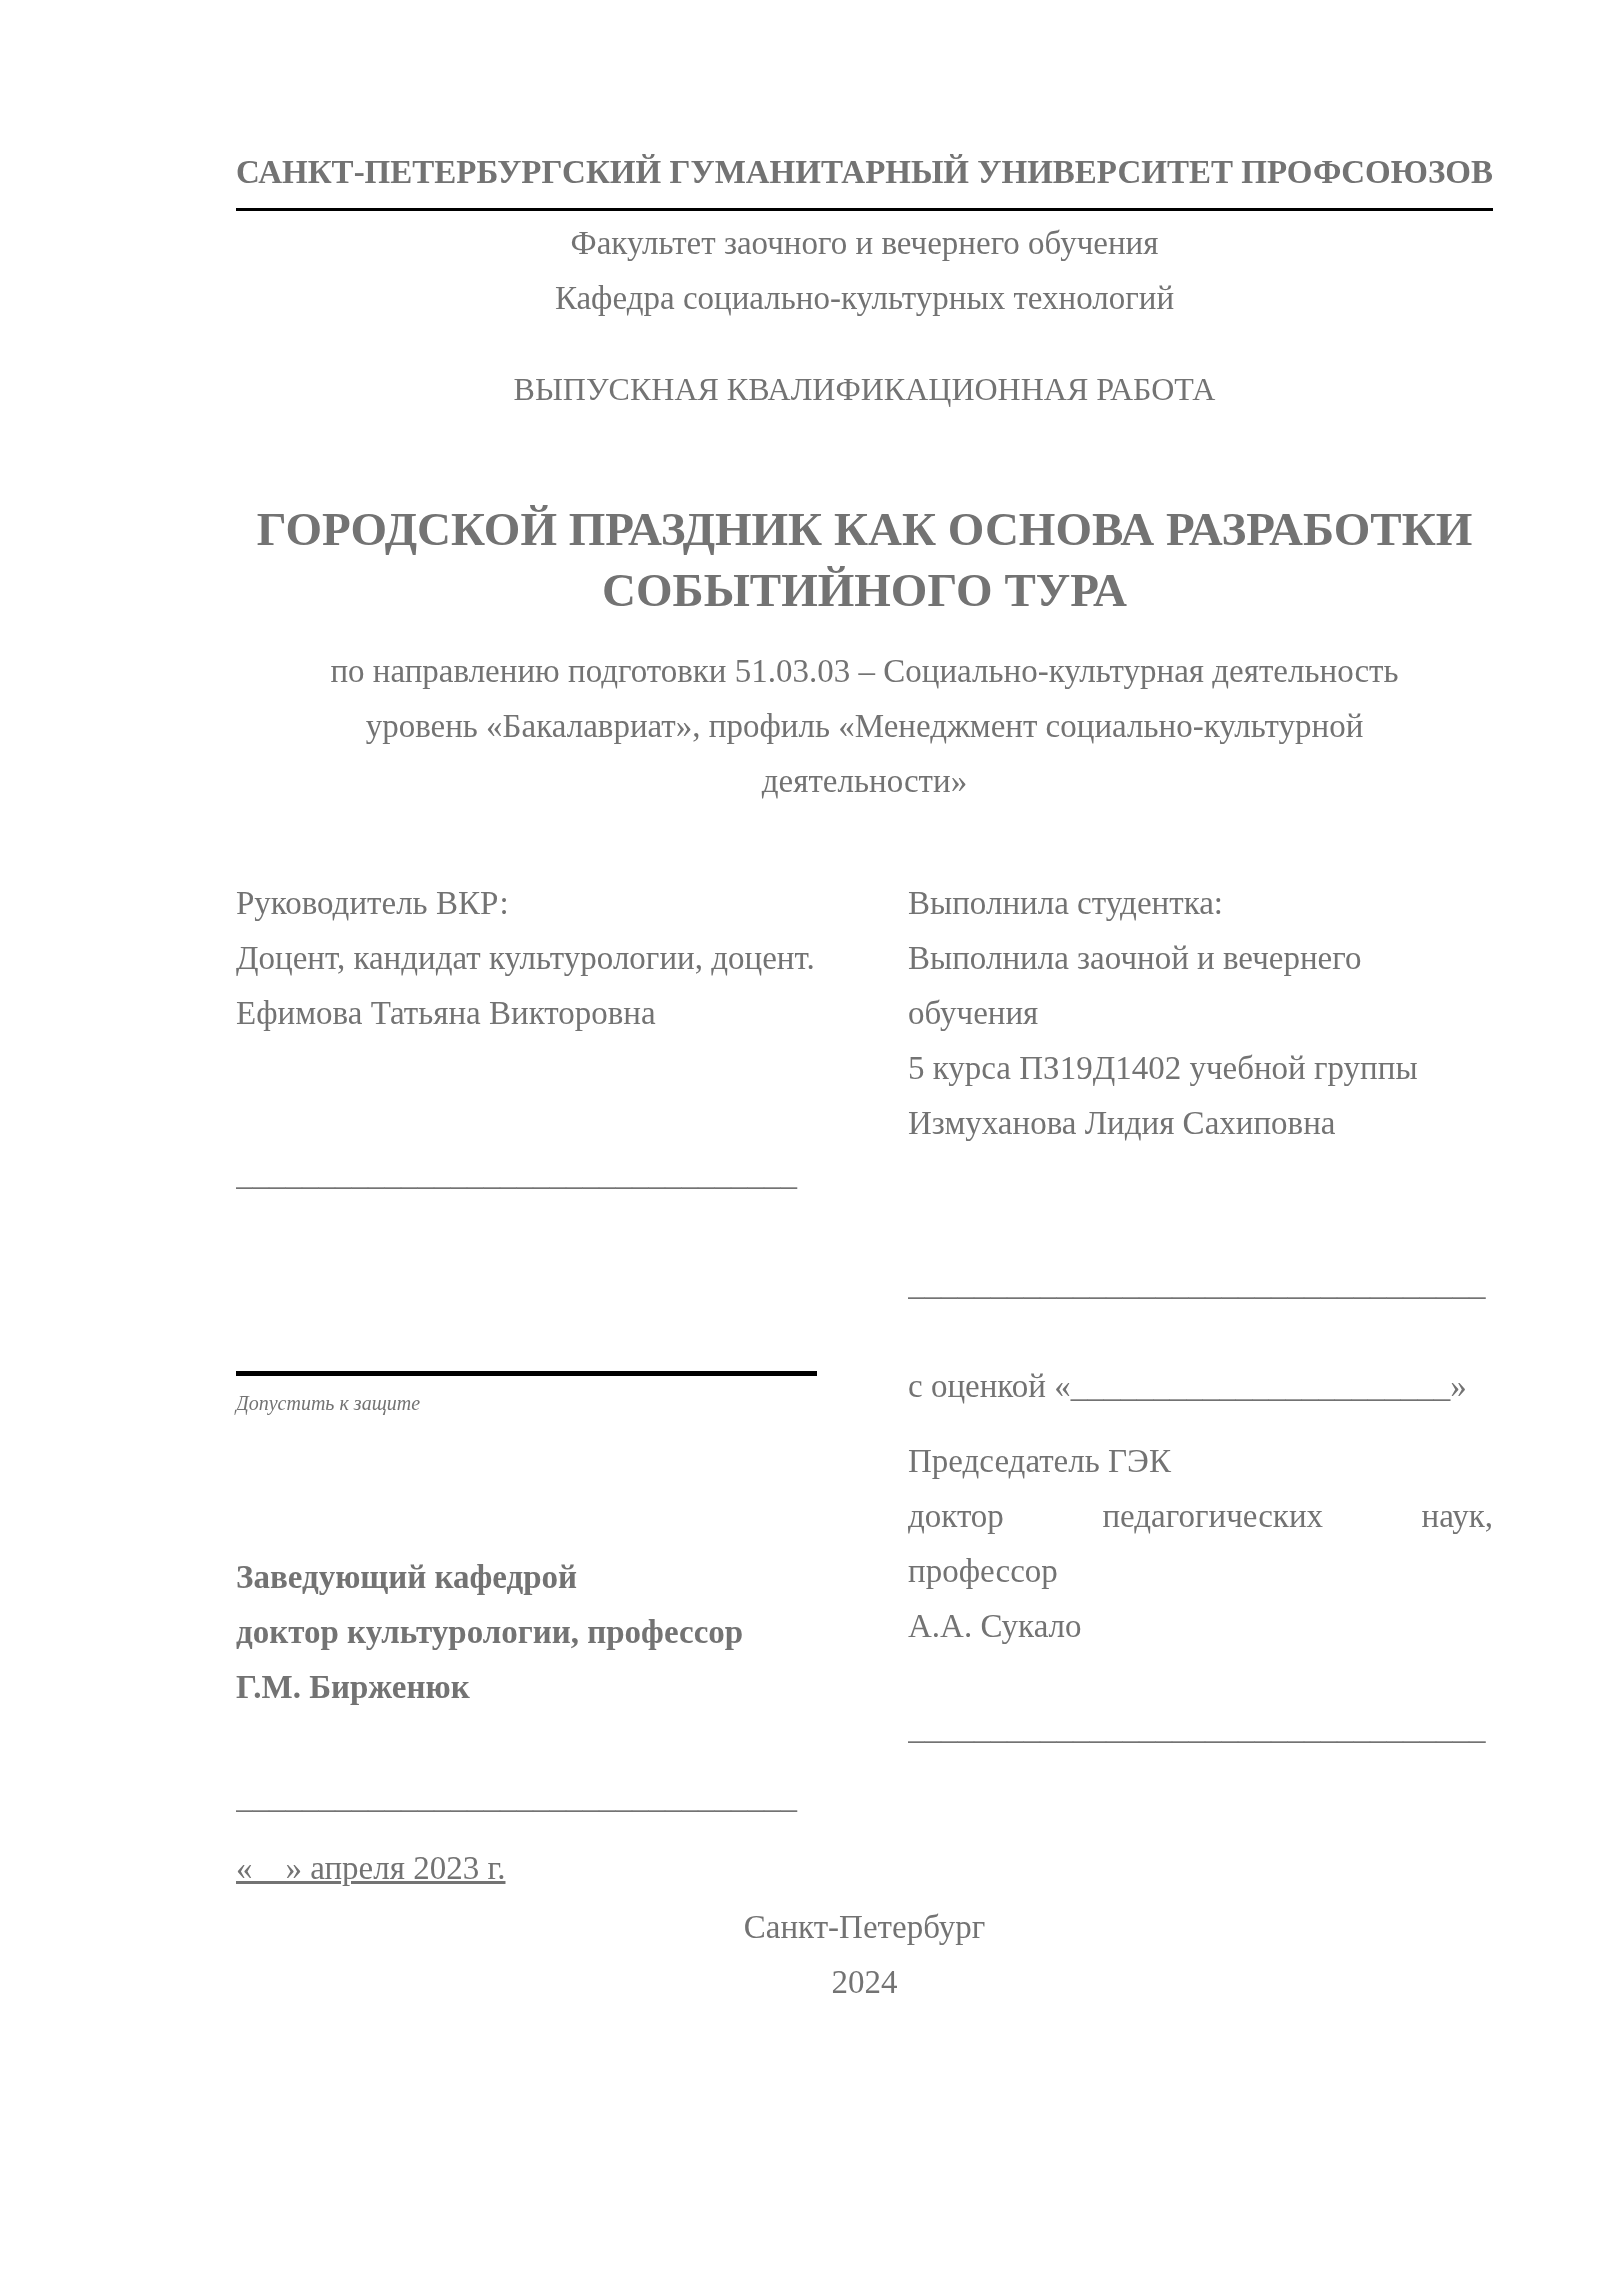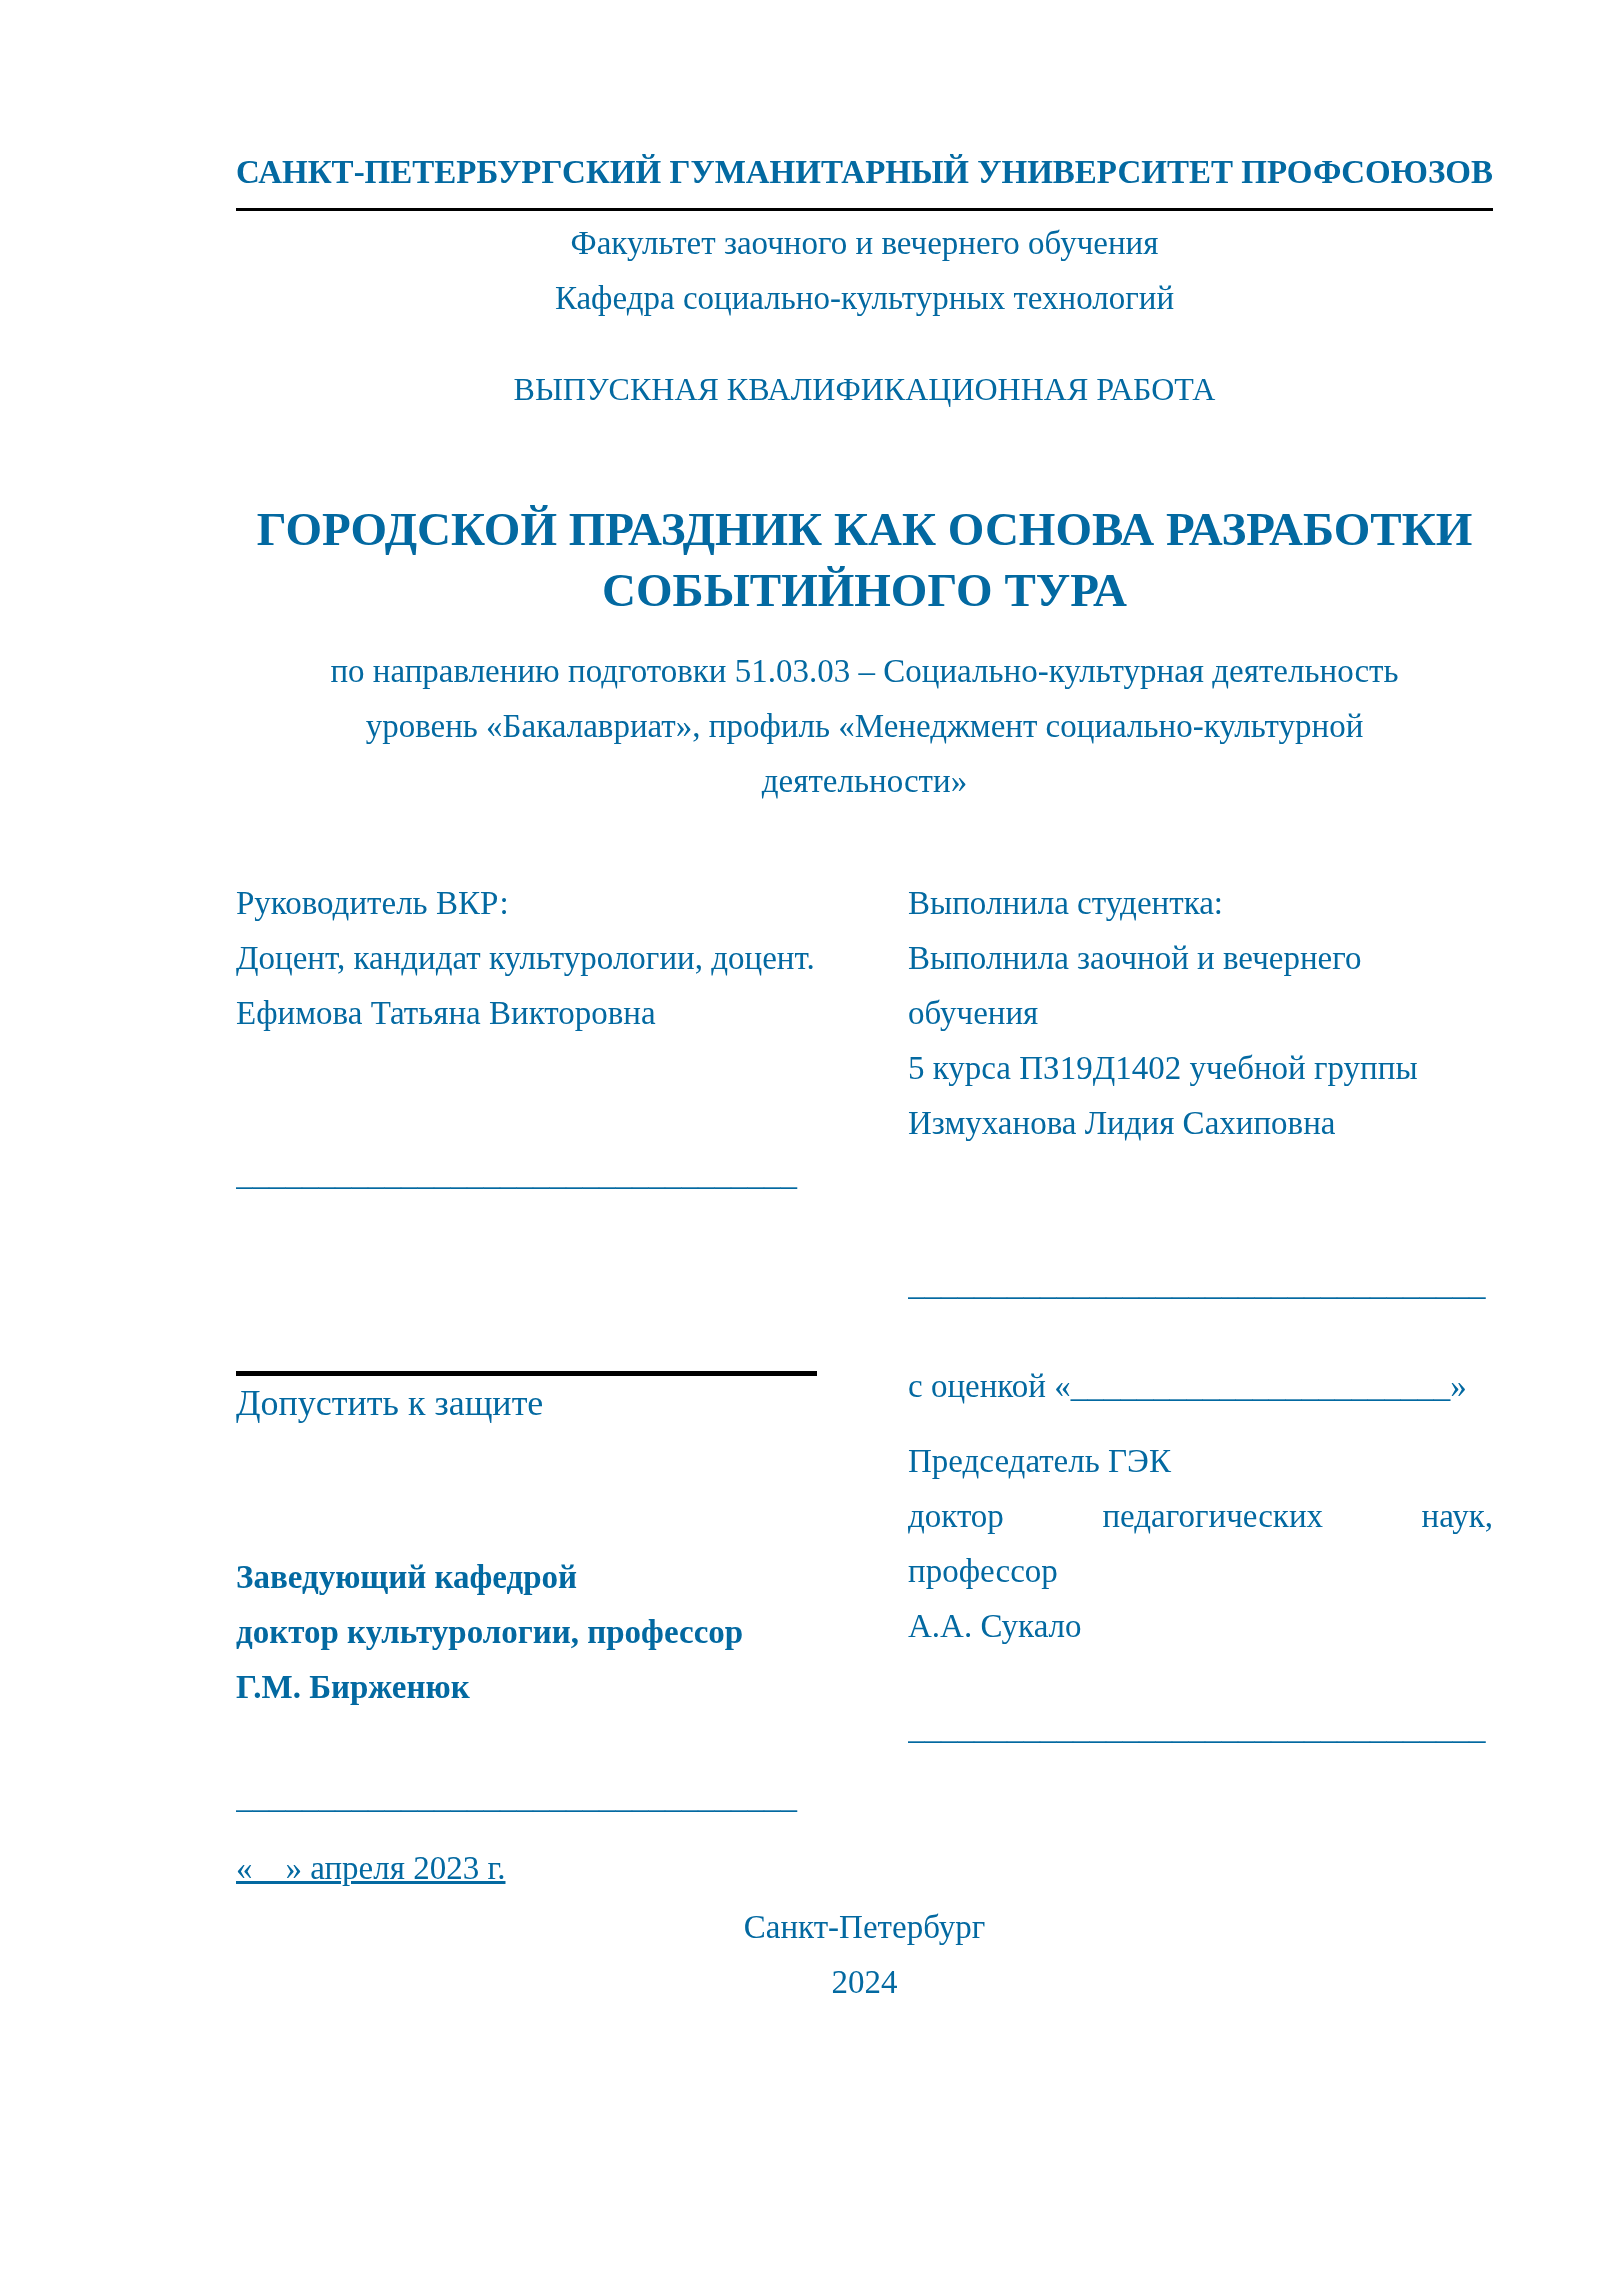--- a/index.html
+++ b/index.html
@@ -2,21 +2,21 @@
 <html style="font-size:12.6px"><head>
 <meta charset="utf-8">
 <style>
   * { margin:0; padding:0; box-sizing:border-box; }
   html, body { background:#ffffff; }
   .page {
     position:relative;
     width:1623px;
     height:2295px;
     background:#ffffff;
-    color:#0369a1;
+    color:#737373;
     font-family:"Liberation Serif", "DejaVu Serif", serif;
     font-size:33px;
     line-height:55px;
     overflow:hidden;
   }
   .content { padding:145px 130px 0 236px; }
 
   .univ {
     font-weight:bold;
     text-align:center;
@@ -48,21 +48,22 @@
     margin-top:67px;
   }
   .col-left  { width:581px; }
   .col-right { width:585px; }
 
   .sig { white-space:nowrap; overflow:hidden; }
   .mt-sig1 { margin-top:106px; }
 
   .thick-rule { height:4.7px; background:#000; margin-top:169px; }
   .admit {
-    font-size:36px;
+    font-style:italic;
+    font-size:20px;
     line-height:42px;
     margin-top:6.3px;
   }
   .head-block { margin-top:126px;font-weight:bold; }
   .sig-left2  { margin-top:55px; }
   .date-left  { margin-top:15.7px;text-decoration:underline; }
 
   .defense-line { margin-top:71px; }
   .grade-line   { margin-top:47px; }
   .chair-block  { margin-top:19.6px; }

